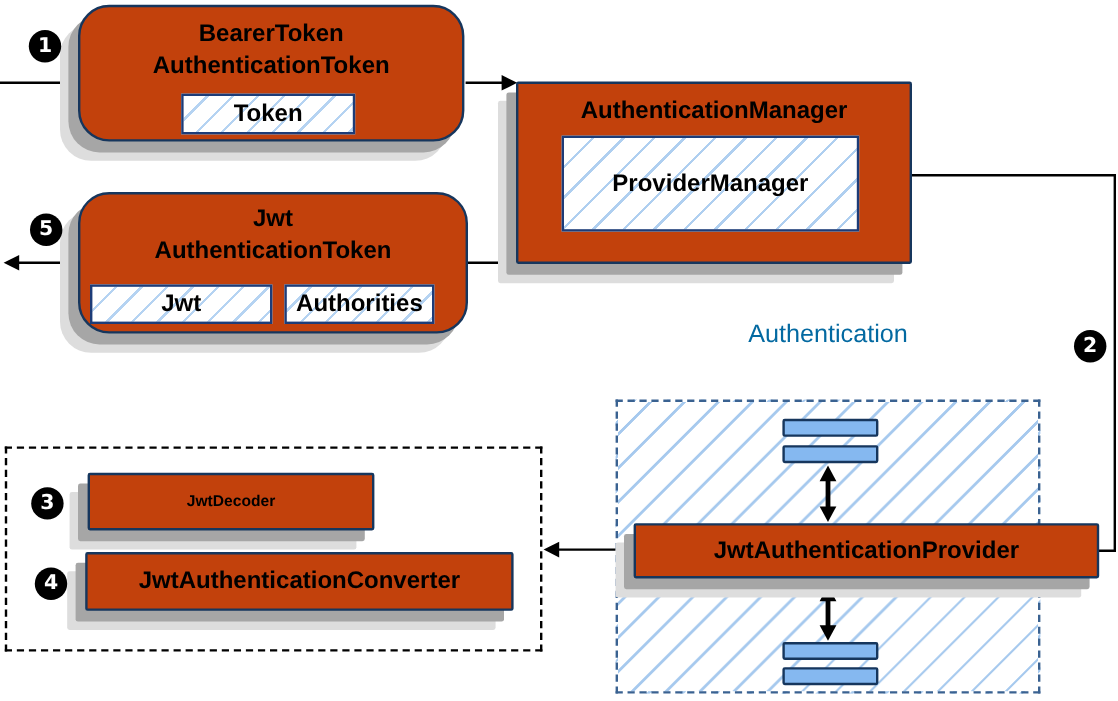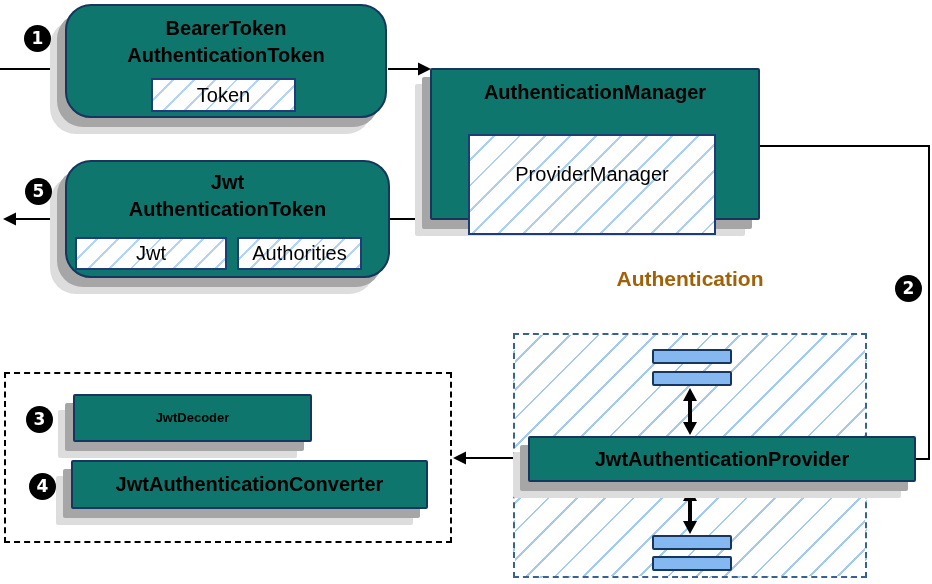--- a/index.html
+++ b/index.html
@@ -18,51 +18,51 @@
     left:4px;top:372px;width:448px;height:171px;
     border:2.5px dashed #000000;
     background:#ffffff;
   }
 
   
   svg.wires{position:absolute;left:0;top:0;z-index:2;pointer-events:none;}
 
   
   .node{position:absolute;box-sizing:border-box;z-index:3;
-    background:#0f766e;border:2px solid #16365D;color:#000;
+    background:#c2410c;border:2px solid #16365D;color:#000;
     font-weight:bold;text-align:center;}
   .shadow{box-shadow:-8px 9px 0 #A6A6A6,-15px 16px 0 #DDDDDD;}
   .round{border-radius:26px;}
   .t-title{font-size:20px;line-height:27px;}
   .field{position:absolute;box-sizing:border-box;background:#ffffff;
-    border:2.5px solid #1D3C78;color:#000;font-weight:normal;
+    border:2.5px solid #1D3C78;color:#000;font-weight:bold;
     font-size:20px;}
   .hatch-sm{background-image:repeating-linear-gradient(135deg,transparent 0,transparent 13px,#B5D3F2 13px,#B5D3F2 15px);}
   .hatch-md{background-image:repeating-linear-gradient(135deg,transparent 0,transparent 16px,#AFCFF0 16px,#AFCFF0 18px);}
 
   .bearer-box{left:65px;top:4px;width:322px;height:114px;padding-top:9px;}
   .token-field{left:84px;top:72px;width:145px;height:34px;line-height:30px;}
 
   .authmanager-box{left:430px;top:68px;width:330px;height:152px;padding-top:9px;border-radius:2px;}
-  .providermanager-field{left:36px;top:64px;width:248px;height:101px;line-height:76px;}
+  .providermanager-field{left:36px;top:43px;width:248px;height:80px;line-height:76px;}
 
   .jwt-box{left:65px;top:160px;width:325px;height:118px;padding-top:7px;}
   .jwt-field{left:8px;top:75px;width:152px;height:33px;line-height:29px;}
   .authorities-field{left:170px;top:75px;width:125px;height:33px;line-height:29px;}
 
   .provider-node{left:528px;top:436px;width:388px;height:46px;font-size:20px;line-height:42px;border-radius:2px;}
   .decoder-node{left:73px;top:394px;width:239px;height:48px;font-size:13px;line-height:44px;border-radius:2px;}
   .converter-node{left:71px;top:460px;width:357px;height:49px;font-size:20px;line-height:45px;border-radius:2px;}
 
   .bar{position:absolute;z-index:3;left:652px;width:80px;height:15px;box-sizing:border-box;
     background:#85B8F0;border:2px solid #16365D;border-radius:2px;}
   .bar1{top:349px;} .bar2{top:371px;} .bar3{top:535px;} .bar4{top:556px;}
 
   .providers-label{position:absolute;z-index:3;left:545px;top:265px;width:290px;
-    text-align:center;color:#a16207;font-weight:bold;font-size:21px;line-height:28px;}
+    text-align:center;color:#0369a1;font-weight:normal;font-size:21px;line-height:28px;}
 
   
   .step{position:absolute;z-index:4;width:27px;height:27px;border-radius:50%;
     background:#000;color:#fff;font-weight:bold;font-size:17px;line-height:27px;
     text-align:center;font-family:"DejaVu Sans",sans-serif;}
   .step1{left:24px;top:25px;}
   .step5{left:25px;top:178px;}
   .step2{left:895px;top:275px;}
   .step3{left:26px;top:406px;}
   .step4{left:29px;top:473px;}

